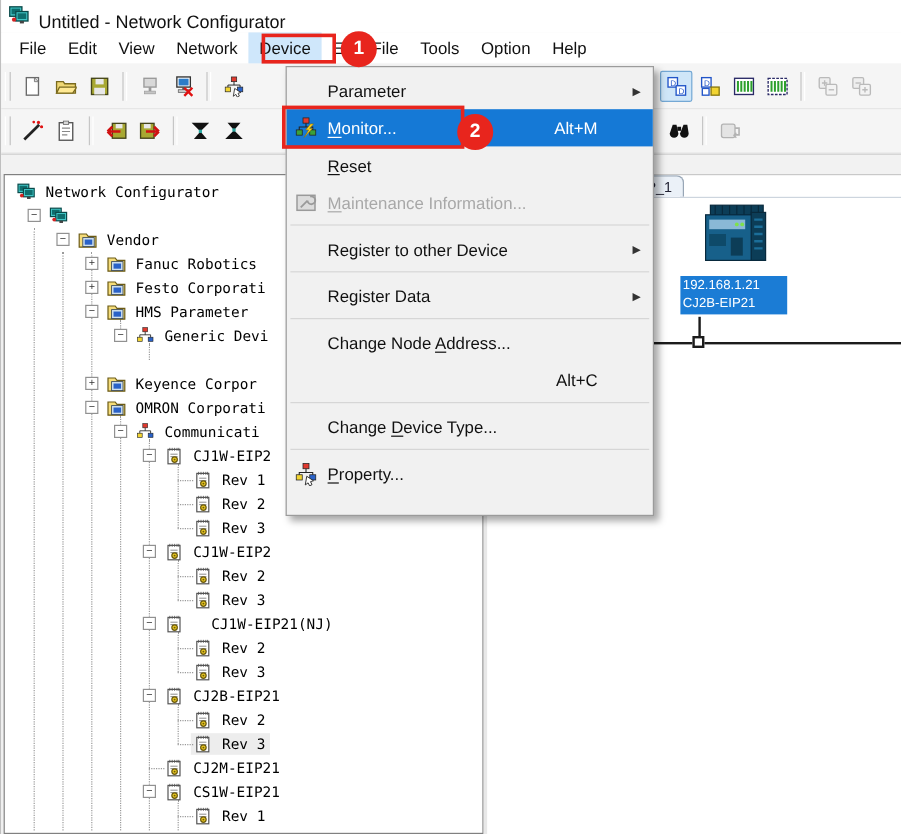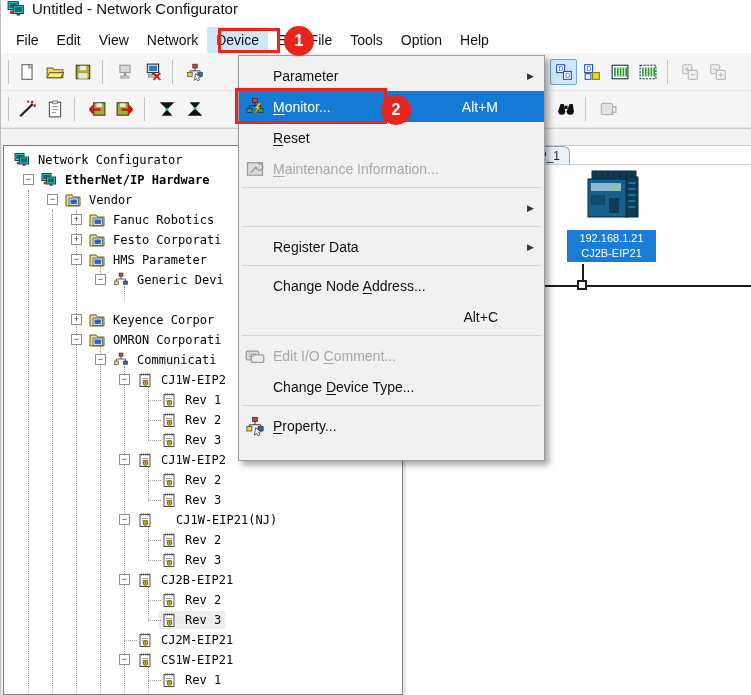--- a/index.html
+++ b/index.html
@@ -2,21 +2,21 @@
 <html><head>
 <meta charset="utf-8">
 <style>
   html,body{margin:0;padding:0;}
   body{width:751px;height:695px;position:relative;overflow:hidden;background:#f5f5f5;
        font-family:"Liberation Sans",sans-serif;-webkit-font-smoothing:antialiased;}
   .window{position:absolute;inset:0;border-left:1px solid #bfbfbf;}
 
   
   .titlebar{position:absolute;left:0;top:0;width:751px;height:27px;background:#ffffff;
-            display:flex;align-items:flex-start;gap:7px;padding-left:6px;box-sizing:border-box;}
+            display:flex;align-items:flex-end;gap:7px;padding-left:6px;box-sizing:border-box;}
   .titlebar .t-title{font-size:15px;color:#111;}
 
   
   .menubar{position:absolute;left:0;top:27px;width:751px;height:26px;background:#ffffff;
            display:flex;align-items:stretch;padding-left:6px;font-size:14px;color:#111;}
   .menu-item{padding:0 9px;display:flex;align-items:center;cursor:default;}
   .menu-item.hl{background:#cfe7fb;}
 
   
   .toolzone{position:absolute;left:0;top:53px;width:751px;height:92px;background:#f5f5f5;}
@@ -59,21 +59,21 @@
   .tab{position:absolute;left:2px;top:0;width:162px;height:18px;background:#ebf1f8;
        border:1px solid #98a6b6;border-bottom:none;border-radius:0 6px 0 0;box-sizing:border-box;
        font-size:12px;color:#223;display:flex;align-items:center;justify-content:flex-end;
        padding-right:9px;}
   .trunk{position:absolute;left:73px;top:139px;width:273px;height:2px;background:#1c1c1c;}
   .dropline{position:absolute;left:176px;top:118px;width:2px;height:22px;background:#1c1c1c;}
   .junction{position:absolute;left:171px;top:134px;width:10px;height:10px;background:#fff;
             border:2px solid #1c1c1c;box-sizing:border-box;}
   .device-node{position:absolute;left:155px;top:20px;width:105px;}
   .dev-svg{display:block;margin:0 auto;}
-  .dev-label{margin-top:4px;background:#1b7cd5;color:#ffffff;text-align:center;
+  .dev-label{margin-top:4px;background:#1b7cd5;color:#ffffff;
              font-size:11px;line-height:15px;padding:1px 2px;width:85px;margin-left:6px;}
 
   
   .dropdown{position:absolute;left:237px;top:55px;width:305px;background:#f1f1f1;
             border:1px solid #9b9b9b;box-shadow:4px 4px 6px rgba(0,0,0,.35);z-index:50;
             padding:4px 0 19px 0;font-size:14px;color:#111;}
   .menu-row{position:relative;height:31px;display:flex;align-items:center;padding-left:34px;}
   .menu-row.hl{background:#1579d6;color:#ffffff;}
   .menu-row.disabled{color:#a8a8a8;}
   .mi-icon{position:absolute;left:6px;top:50%;transform:translateY(-50%);width:20px;height:20px;}
@@ -314,21 +314,20 @@
         <div class="trow" style="top: 24px;">
           <span class="tbox" style="left: 19px;">−</span>
           <span class="ticon" style="left: 37px;"><svg width="16" height="16" viewBox="0 0 16 16">
               <rect x="1" y="1.5" width="9" height="7" fill="#41c6c6" stroke="#0a4a4a"></rect>
               <rect x="2.3" y="2.8" width="6.4" height="4.2" fill="#0e6e6e"></rect>
               <rect x="5.5" y="5" width="9" height="7" fill="#41c6c6" stroke="#0a4a4a"></rect>
               <rect x="6.8" y="6.3" width="6.4" height="4.2" fill="#0e6e6e"></rect>
               <rect x="8.5" y="12" width="3" height="1.8" fill="#444"></rect>
               <circle cx="4.2" cy="11" r="1.6" fill="#d42222"></circle>
             </svg></span>
-          <span class="tlabel bold" style="left: 61px;">EtherNet/IP Hardware</span>
         </div>
         <div class="trow" style="top: 44px;">
           <span class="tbox" style="left: 43px;">−</span>
           <span class="ticon" style="left: 61px;"><svg width="16" height="16" viewBox="0 0 16 16">
               <path d="M1 3h6l1.5 2H15v9H1z" fill="#f5dc7a" stroke="#6b5a14"></path>
               <rect x="4" y="6" width="9.5" height="7.5" fill="#cfe0ef" stroke="#334455" stroke-width=".7"></rect>
               <rect x="5.6" y="7.6" width="6.3" height="4.3" fill="#2a62c8"></rect>
             </svg></span>
           <span class="tlabel" style="left: 85px;">Vendor</span>
         </div>
@@ -627,43 +626,36 @@
       </div>
       <div class="menu-row disabled">
         <span class="mi-icon"><svg width="20" height="20" viewBox="0 0 16 16">
             <rect x="2" y="3" width="12" height="10" fill="#dcdcdc" stroke="#9a9a9a"></rect>
             <path d="M4.5 11l4.5-4.5M9 6.5a2.6 2.6 0 101.8-2.6" stroke="#9a9a9a" stroke-width="1.2" fill="none"></path>
           </svg></span>
         <span><u>M</u>aintenance Information...</span>
       </div>
       <div class="menu-sep"></div>
       <div class="menu-row">
+        <span>Register to other Device</span>
         <span class="mi-arrow">▶</span>
       </div>
       <div class="menu-sep"></div>
       <div class="menu-row">
         <span>Register Data</span>
         <span class="mi-arrow">▶</span>
       </div>
       <div class="menu-sep"></div>
       <div class="menu-row">
         <span>Change Node <u>A</u>ddress...</span>
       </div>
       <div class="menu-row">
         <span class="mi-shortcut">Alt+C</span>
       </div>
       <div class="menu-sep"></div>
-      <div class="menu-row disabled">
-        <span class="mi-icon"><svg width="20" height="20" viewBox="0 0 16 16">
-            <rect x="1" y="4" width="10" height="7" rx="1" fill="#dcdcdc" stroke="#9a9a9a"></rect>
-            <rect x="5" y="7" width="10" height="6" rx="1" fill="#ececec" stroke="#9a9a9a"></rect>
-            <path d="M3 6.5h6M3 8.5h4" stroke="#9a9a9a" stroke-width=".7"></path>
-          </svg></span>
-        <span>Edit I/O <u>C</u>omment...</span>
-      </div>
       <div class="menu-row">
         <span>Change <u>D</u>evice Type...</span>
       </div>
       <div class="menu-sep"></div>
       <div class="menu-row">
         <span class="mi-icon"><svg width="20" height="20" viewBox="0 0 16 16">
             <rect x="6" y="1" width="4" height="3.5" fill="#e03a2f" stroke="#222" stroke-width=".5"></rect>
             <rect x="1.5" y="8.5" width="4" height="3.5" fill="#f2d431" stroke="#222" stroke-width=".5"></rect>
             <rect x="10.5" y="8.5" width="4" height="3.5" fill="#2a62c8" stroke="#222" stroke-width=".5"></rect>
             <path d="M8 4.5V7M3.5 8.5V7h9v1.5" stroke="#222" stroke-width=".7" fill="none"></path>

